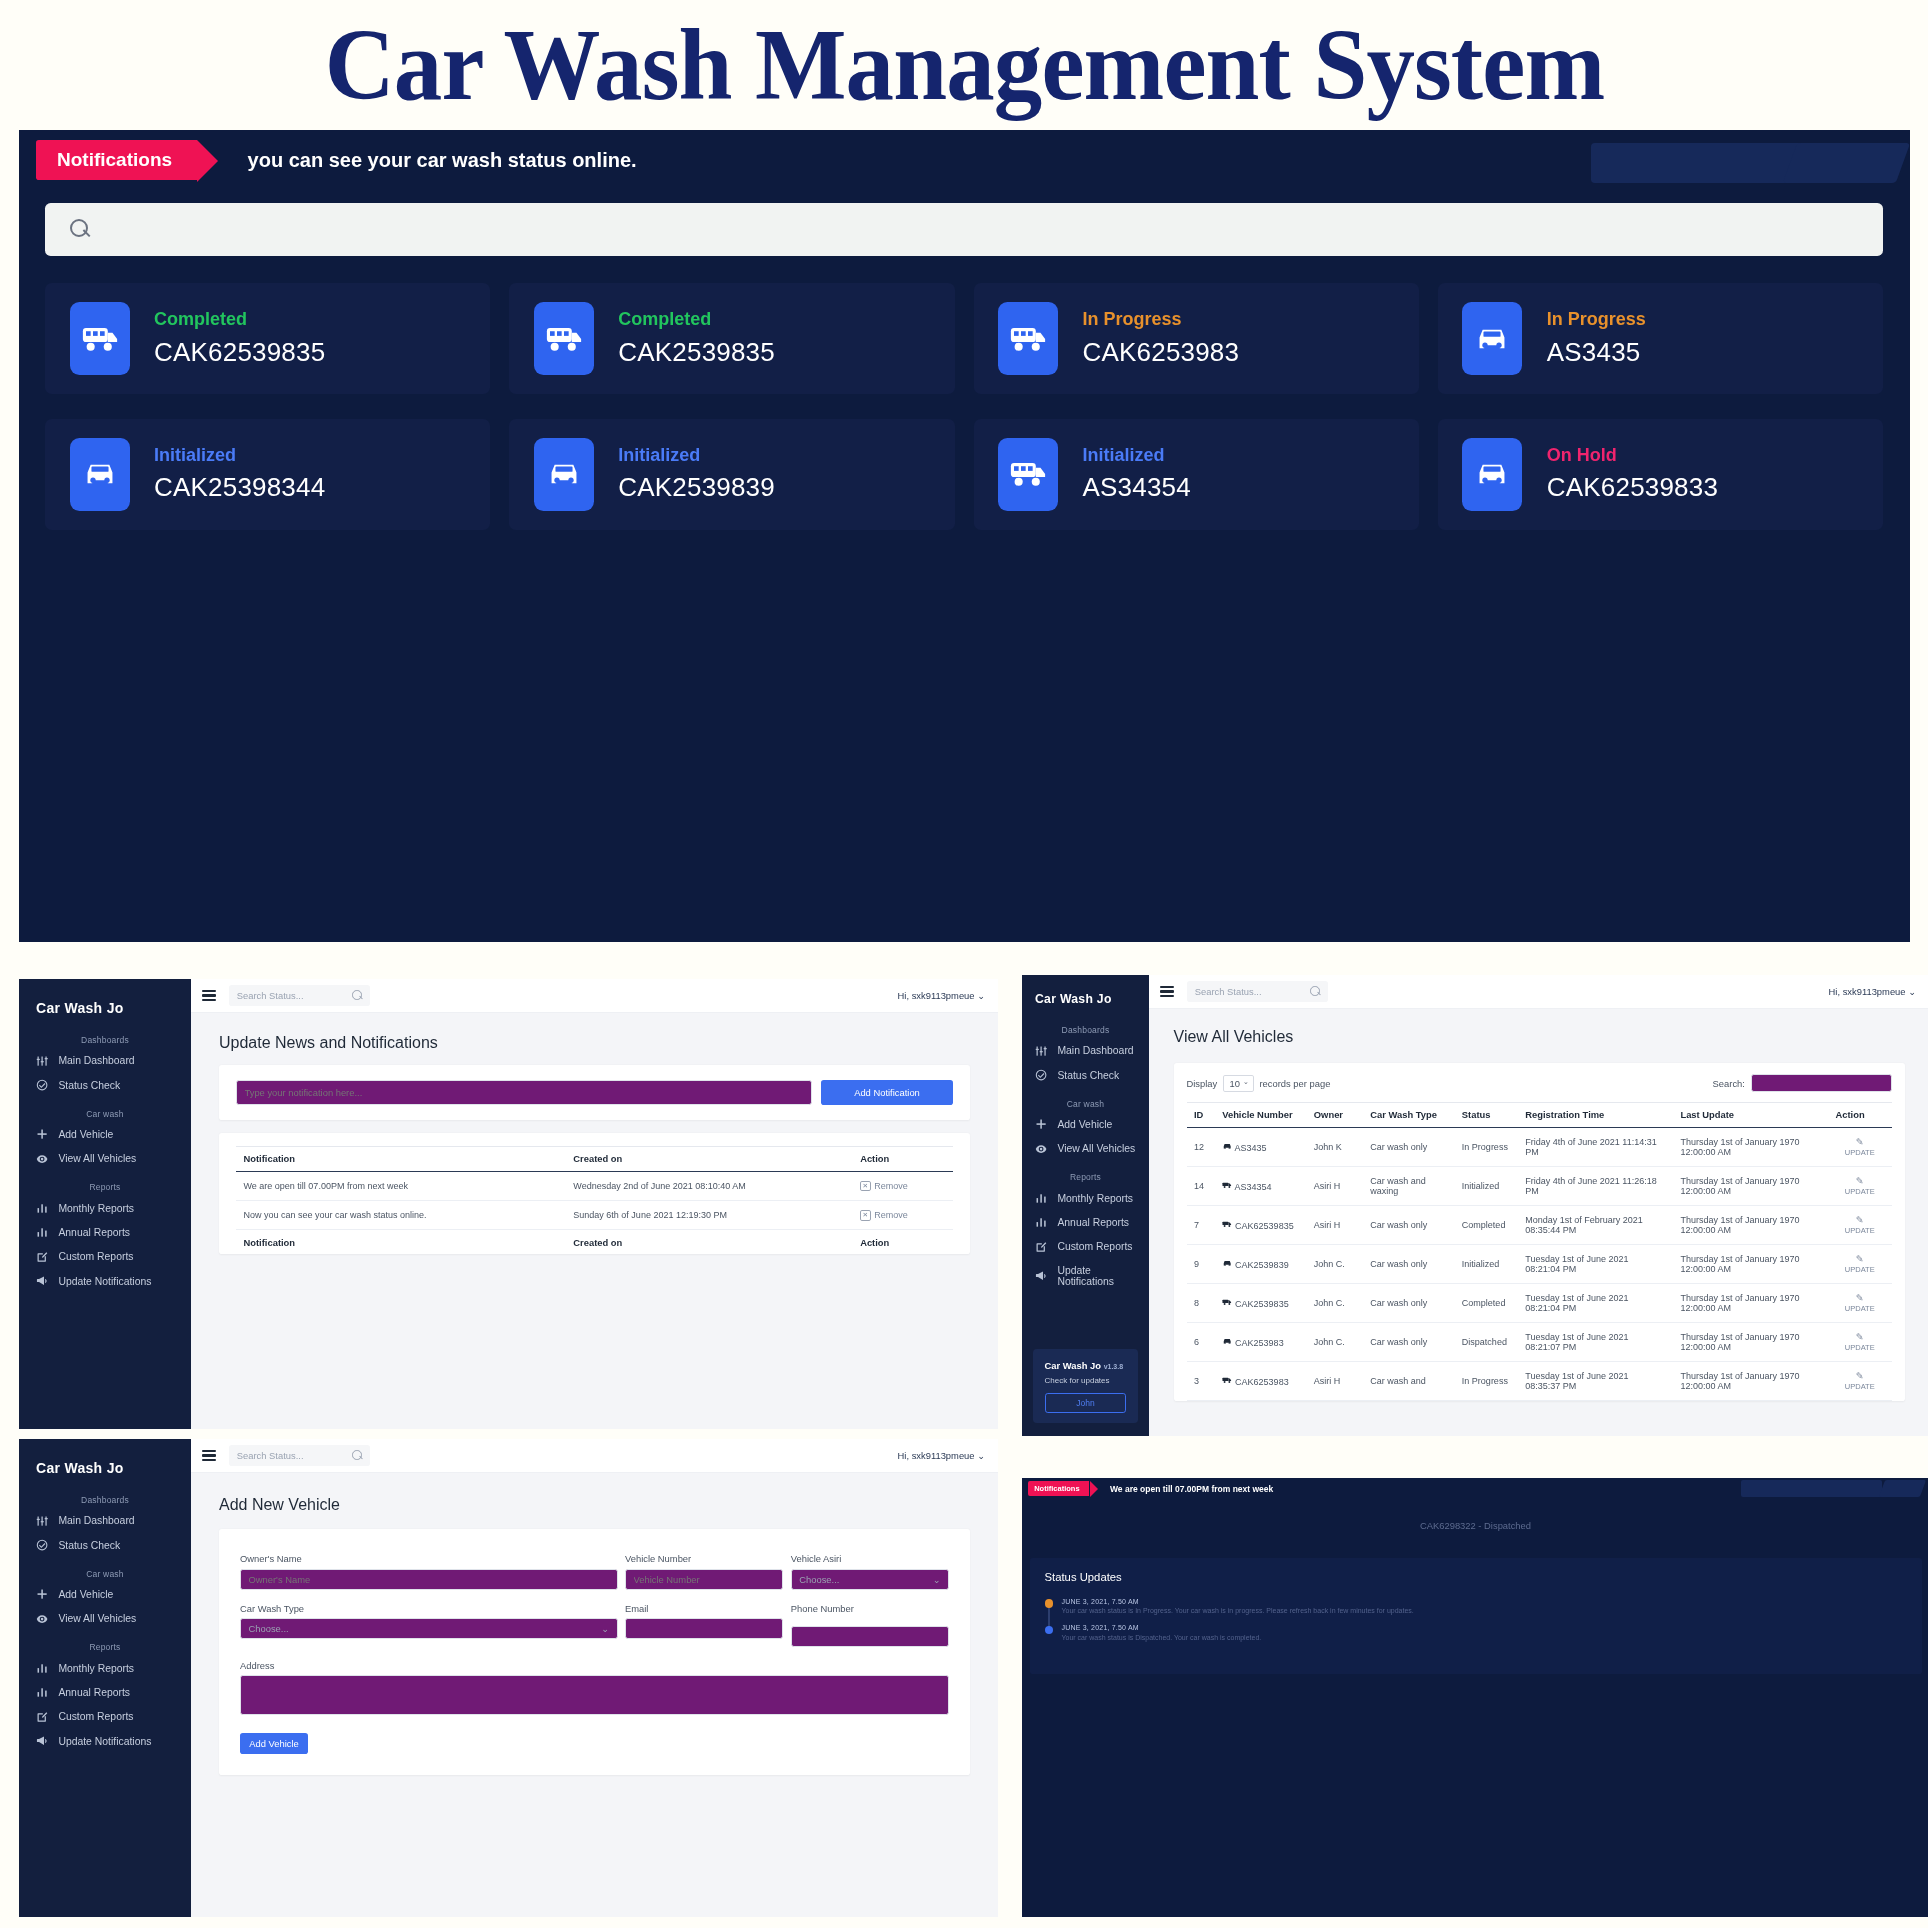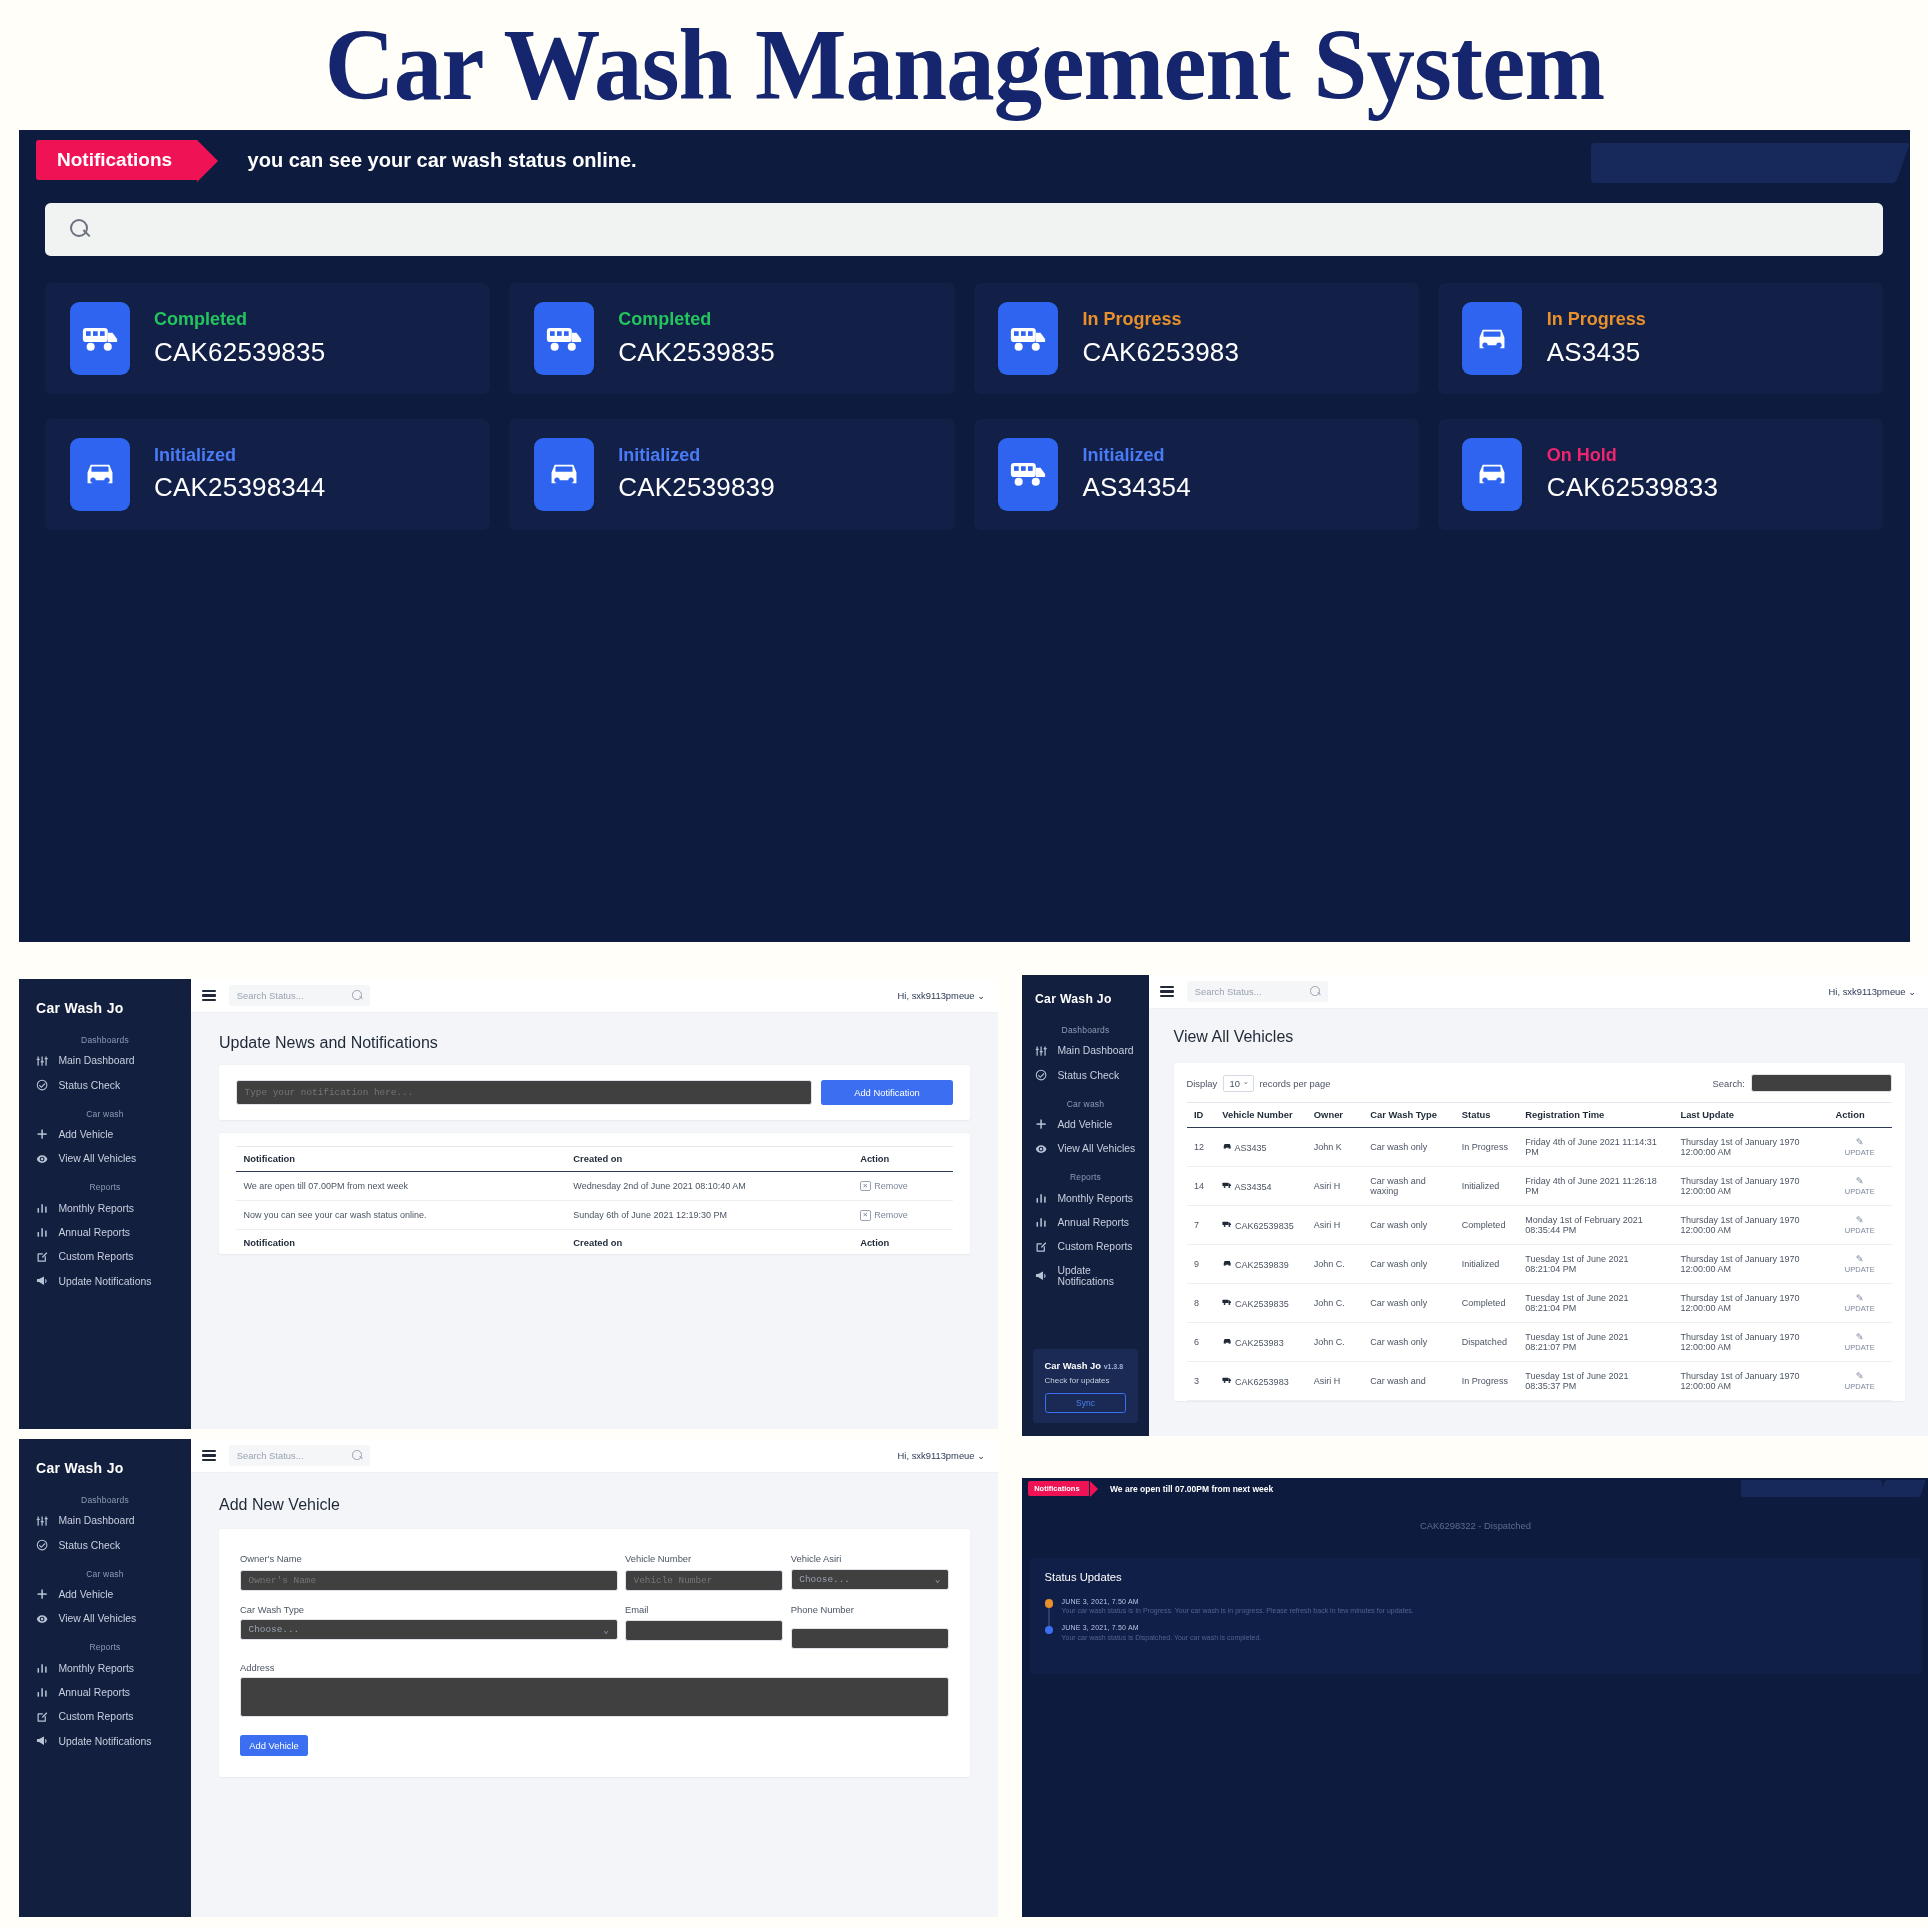--- a/index.html
+++ b/index.html
@@ -64,21 +64,21 @@
   .tb-search .mini-mag { width: 10.4px; height: 10.4px; position: relative; }
   .tb-search .mini-mag:before { content: ""; position: absolute; left: 0; top: 0; width: 7.5px; height: 7.5px; border: 1.2px solid #9aa3b2; border-radius: 50%; }
   .tb-search .mini-mag:after { content: ""; position: absolute; left: 6.6px; top: 6.6px; width: 3.8px; height: 1.2px; background: #9aa3b2; transform: rotate(45deg); }
   .tb-user { margin-left: auto; margin-right: 13px; font-size: 9.4px; color: #2b3a55; }
 
   .content { position: absolute; right: 0; background: #f4f5f8; overflow: hidden; }
   .page-title { font-size: 16px; color: #1f2937; font-weight: 400; }
   .card-white { background: #fff; border-radius: 2.8px; box-shadow: 0 0.9px 1.9px rgba(0,0,0,.05); }
 
   .btn-blue { background: #3b6ef0; color: #fff; border: none; border-radius: 2.8px; font-size: 9.4px; font-family: "Liberation Sans", sans-serif; cursor: pointer; }
-  .inp { border: 0.9px solid #dfe3ea; border-radius: 2.8px; font-size: 9.4px; color: #9aa3b2; padding: 0 7.5px; font-family: Liberation Mono, monospace; outline: none; background: #404040; }
+  .inp { border: 0.9px solid #dfe3ea; border-radius: 2.8px; font-size: 9.4px; color: #9aa3b2; padding: 0 7.5px; font-family: Liberation Sans, sans-serif; outline: none; background: #701a75; }
 
   table.tbl { border-collapse: collapse; width: 100%; }
   table.tbl th { font-size: 9.4px; color: #1f2937; text-align: left; padding: 6.6px 7.5px; border-bottom: 1.9px solid #2b3a55; border-top: 0.9px solid #e5e8ee; font-weight: 700; }
   table.tbl td { font-size: 9px; color: #4b5563; padding: 8.5px 7.5px; border-bottom: 0.9px solid #eceff4; vertical-align: middle; }
   table.tbl tfoot th { border-top: 1.9px solid #2b3a55; border-bottom: none; }
 
   .remove-chip { display: inline-flex; align-items: center; gap: 3.8px; color: #7b879b; font-size: 9px; }
   .remove-chip .xbox { width: 10.4px; height: 10.4px; border: 0.9px solid #9aa3b2; border-radius: 1.9px; display: inline-flex; align-items: center; justify-content: center; font-size: 6.6px; }
 
   
@@ -494,21 +494,21 @@
           </span>
           <span>Update Notifications</span>
         </div>
       </div>
     <div style="position:absolute; left:11.3px; right:11.3px; bottom:13px; background:#1a2a54; border-radius:3.8px; padding:10.4px 11.3px;">
       <div style="font-size:9.4px; font-weight:700; color:#fff;">
         <span>Car Wash Jo</span>
         <span style="font-size:7px; color:#9fb0d4;">v1.3.8</span>
       </div>
       <div style="font-size:8px; color:#c7cfdf; margin-top:4.7px;">Check for updates</div>
-      <div style="margin-top:8.5px; border:0.9px solid #3b6ef0; border-radius:2.8px; text-align:center; padding:3.8px 0; color:#4f7df0; font-size:8.5px;">Sync</div>
+      <div style="margin-top:8.5px; border:0.9px solid #3b6ef0; border-radius:2.8px; text-align:center; padding:3.8px 0; color:#4f7df0; font-size:8.5px;">John</div>
     </div>
   </div>
 
   <div class="topbar" style="left:127px; right:0;">
     <div class="burger">
         <span></span>
         <span></span>
         <span></span>
       </div>
     <div class="tb-search">

